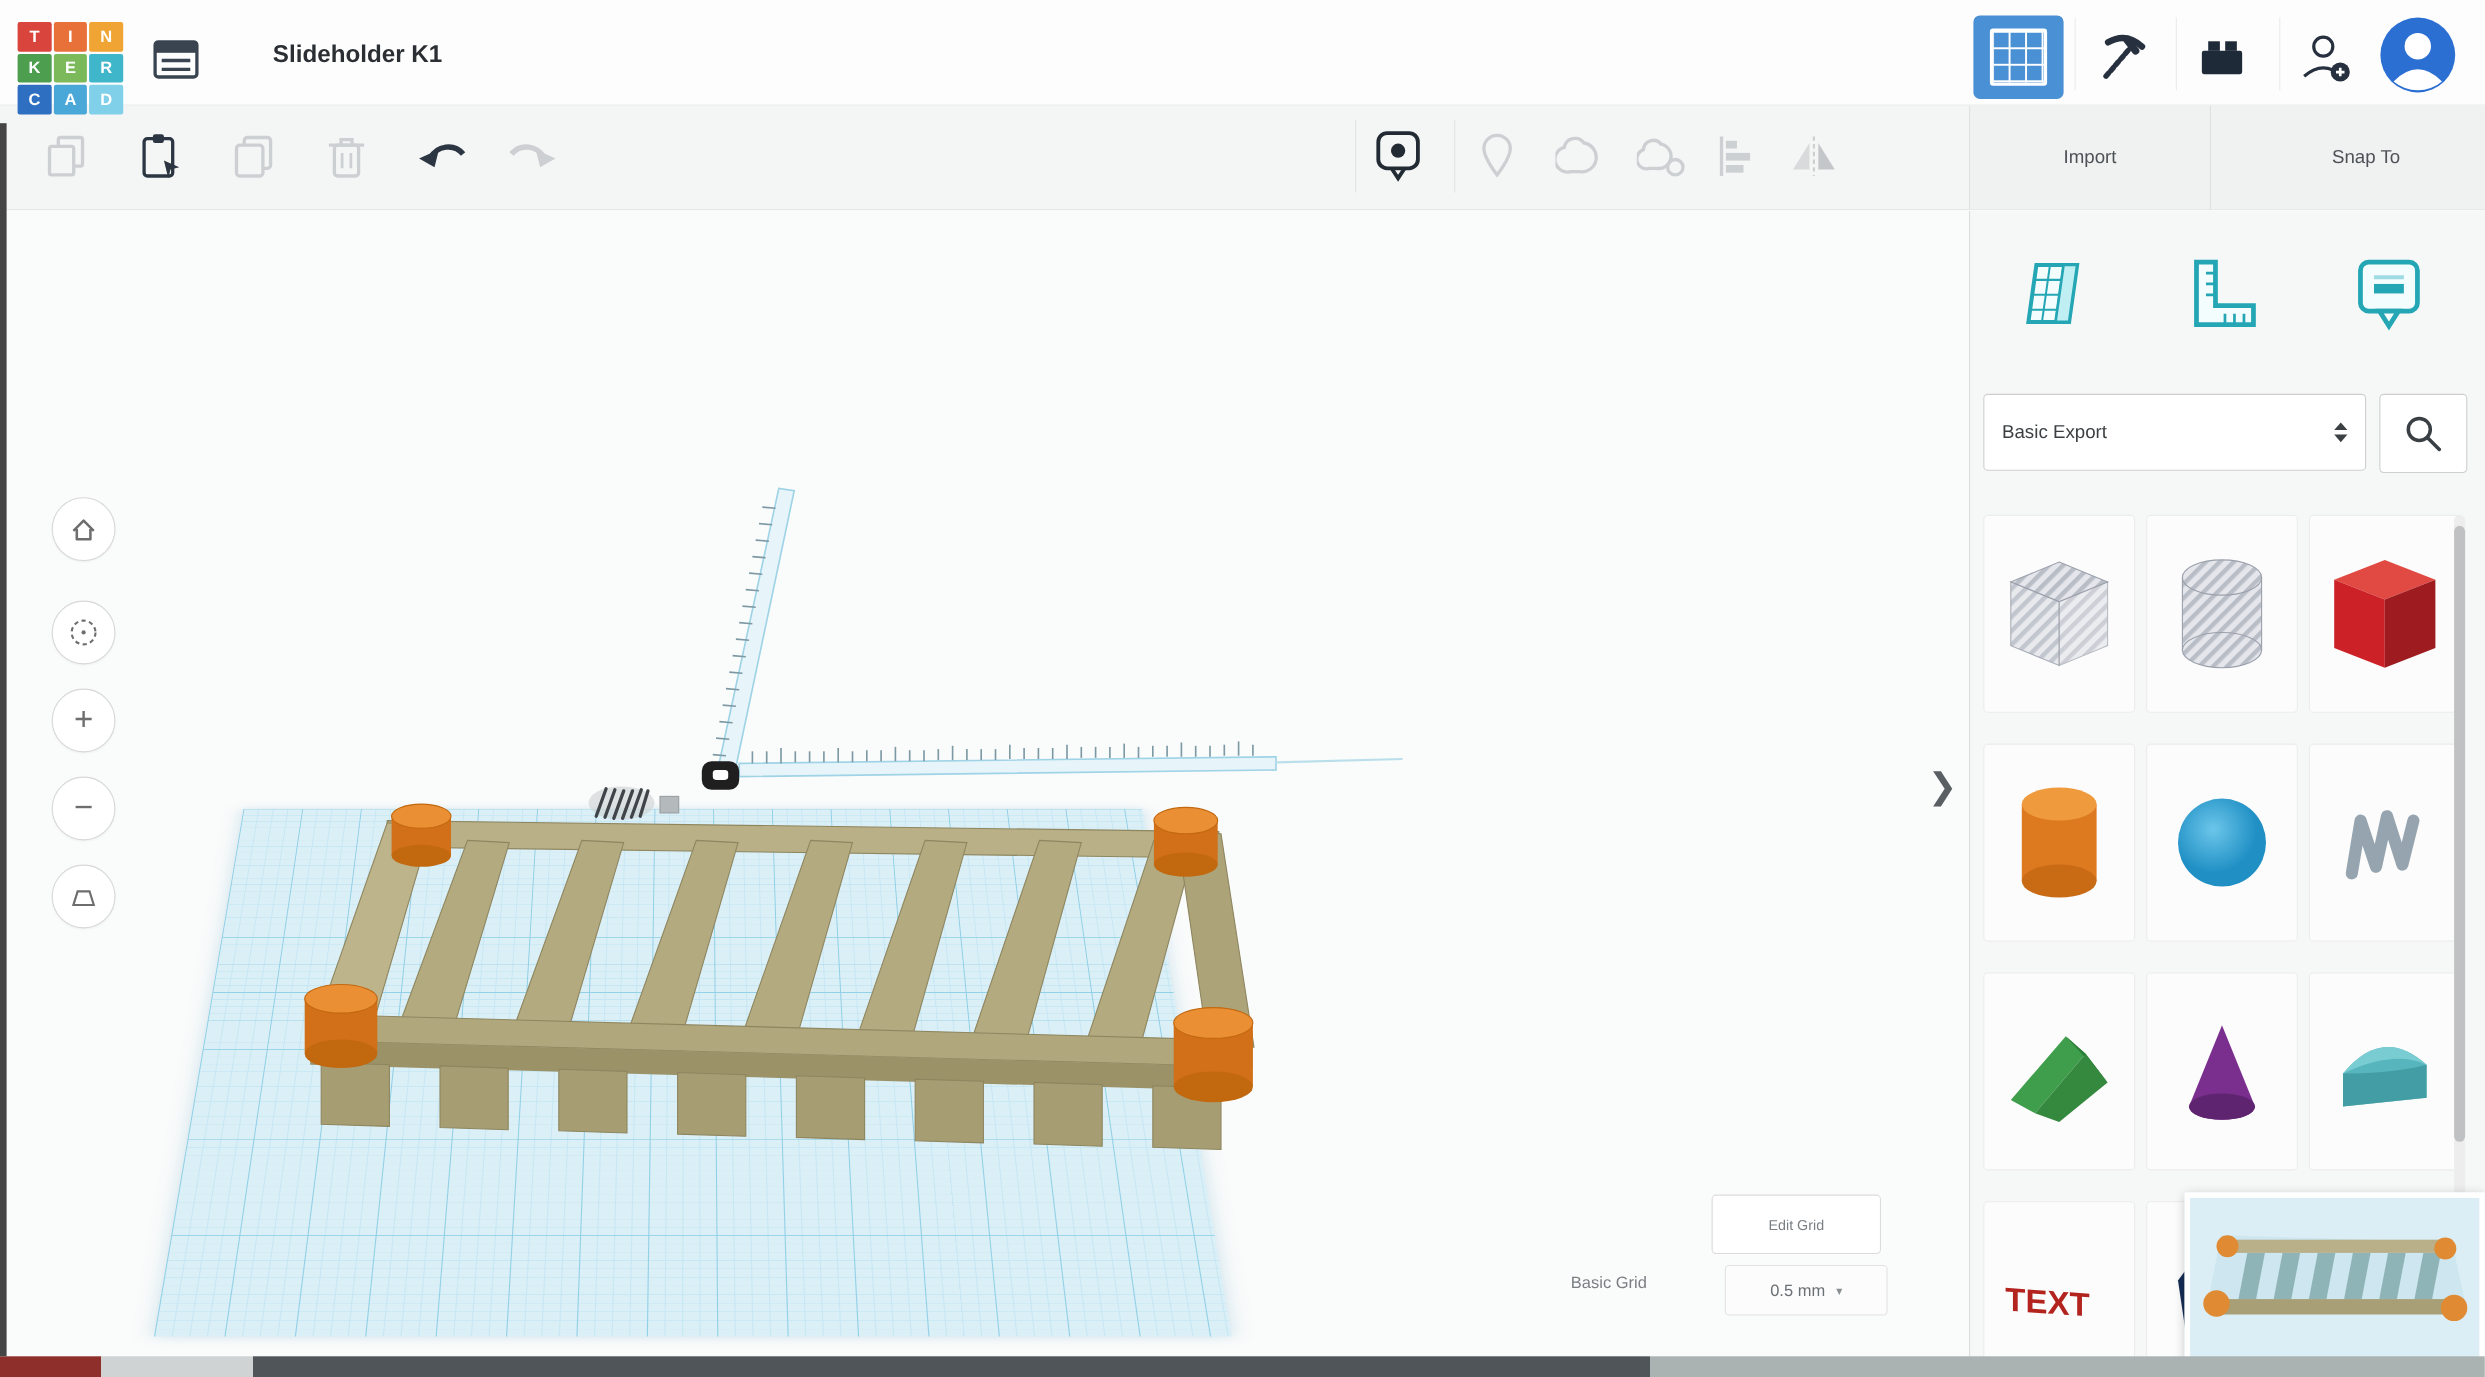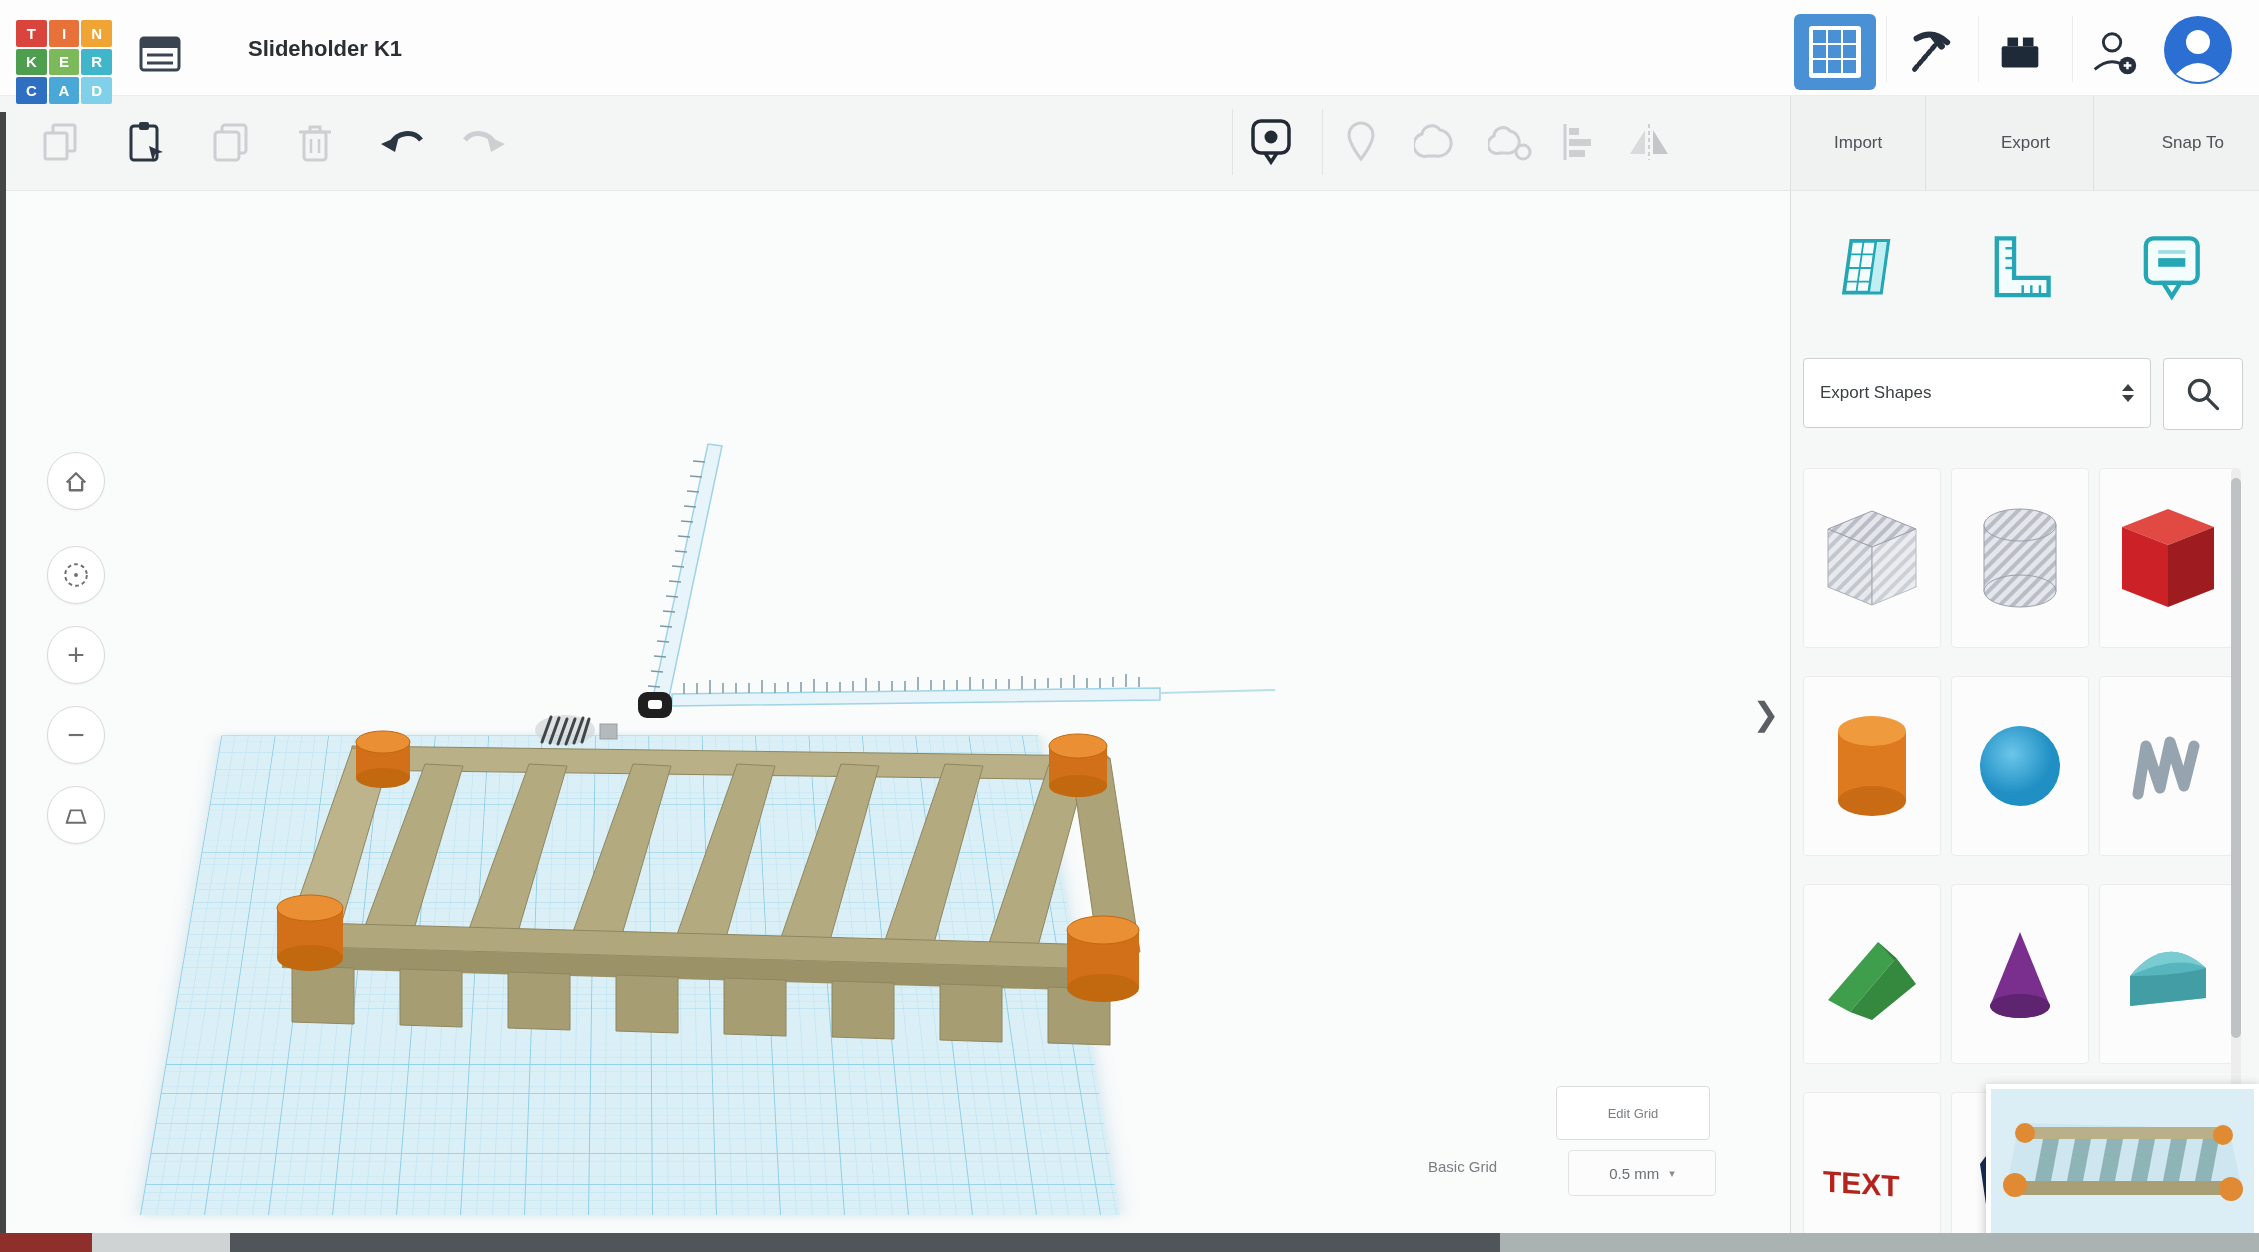--- a/index.html
+++ b/index.html
@@ -404,23 +404,20 @@
         <polygon points="27,10 42,34 27,34" fill="#c4c7ca"></polygon>
         <line x1="23" y1="4" x2="23" y2="40" stroke="#cfcfcf" stroke-width="2" stroke-dasharray="4 3"></line>
       </svg>
     </div>
 
     <div class="abs io-row">
       <div class="io-btn">
           <span>Import</span>
         </div>
       <div class="io-btn">
-          <span>Export</span>
-        </div>
-      <div class="io-btn">
           <span>Snap To</span>
         </div>
     </div>
   </div>
 
   <div class="abs panel">
     <div class="abs tool-ic" style="left:14px;">
       <svg width="70" height="74" viewBox="0 0 56 60">
         <g transform="skewX(-8) translate(12,0)" stroke="#24a6b5" fill="#f3fdfe">
           <rect x="6" y="8" width="30" height="42" stroke-width="3"></rect>
@@ -447,21 +444,21 @@
     <div class="abs tool-ic" style="left:322px;">
       <svg width="74" height="74" viewBox="0 0 60 60">
         <rect x="8" y="6" width="42" height="36" rx="6" fill="#f3fdfe" stroke="#24a6b5" stroke-width="3.5"></rect>
         <polygon points="22,42 29,53 36,42" fill="#f3fdfe" stroke="#24a6b5" stroke-width="3.5"></polygon>
         <line x1="18" y1="17" x2="40" y2="17" stroke="#9fdbe2" stroke-width="3"></line>
         <rect x="18" y="22" width="22" height="7" fill="#24a6b5"></rect>
       </svg>
     </div>
 
     <div class="abs cat-select">
-      <span>Export Shapes</span>
+      <span>Basic Export</span>
       <span class="cat-arrows">
           <i class="up"></i>
           <i class="dn"></i>
         </span>
     </div>
     <div class="abs search-btn">
       <svg width="40" height="40" viewBox="0 0 44 44">
         <circle cx="18" cy="18" r="11" fill="none" stroke="#3a3f44" stroke-width="3.5"></circle>
         <line x1="27" y1="27" x2="38" y2="38" stroke="#3a3f44" stroke-width="3.5" stroke-linecap="round"></line>
       </svg>

